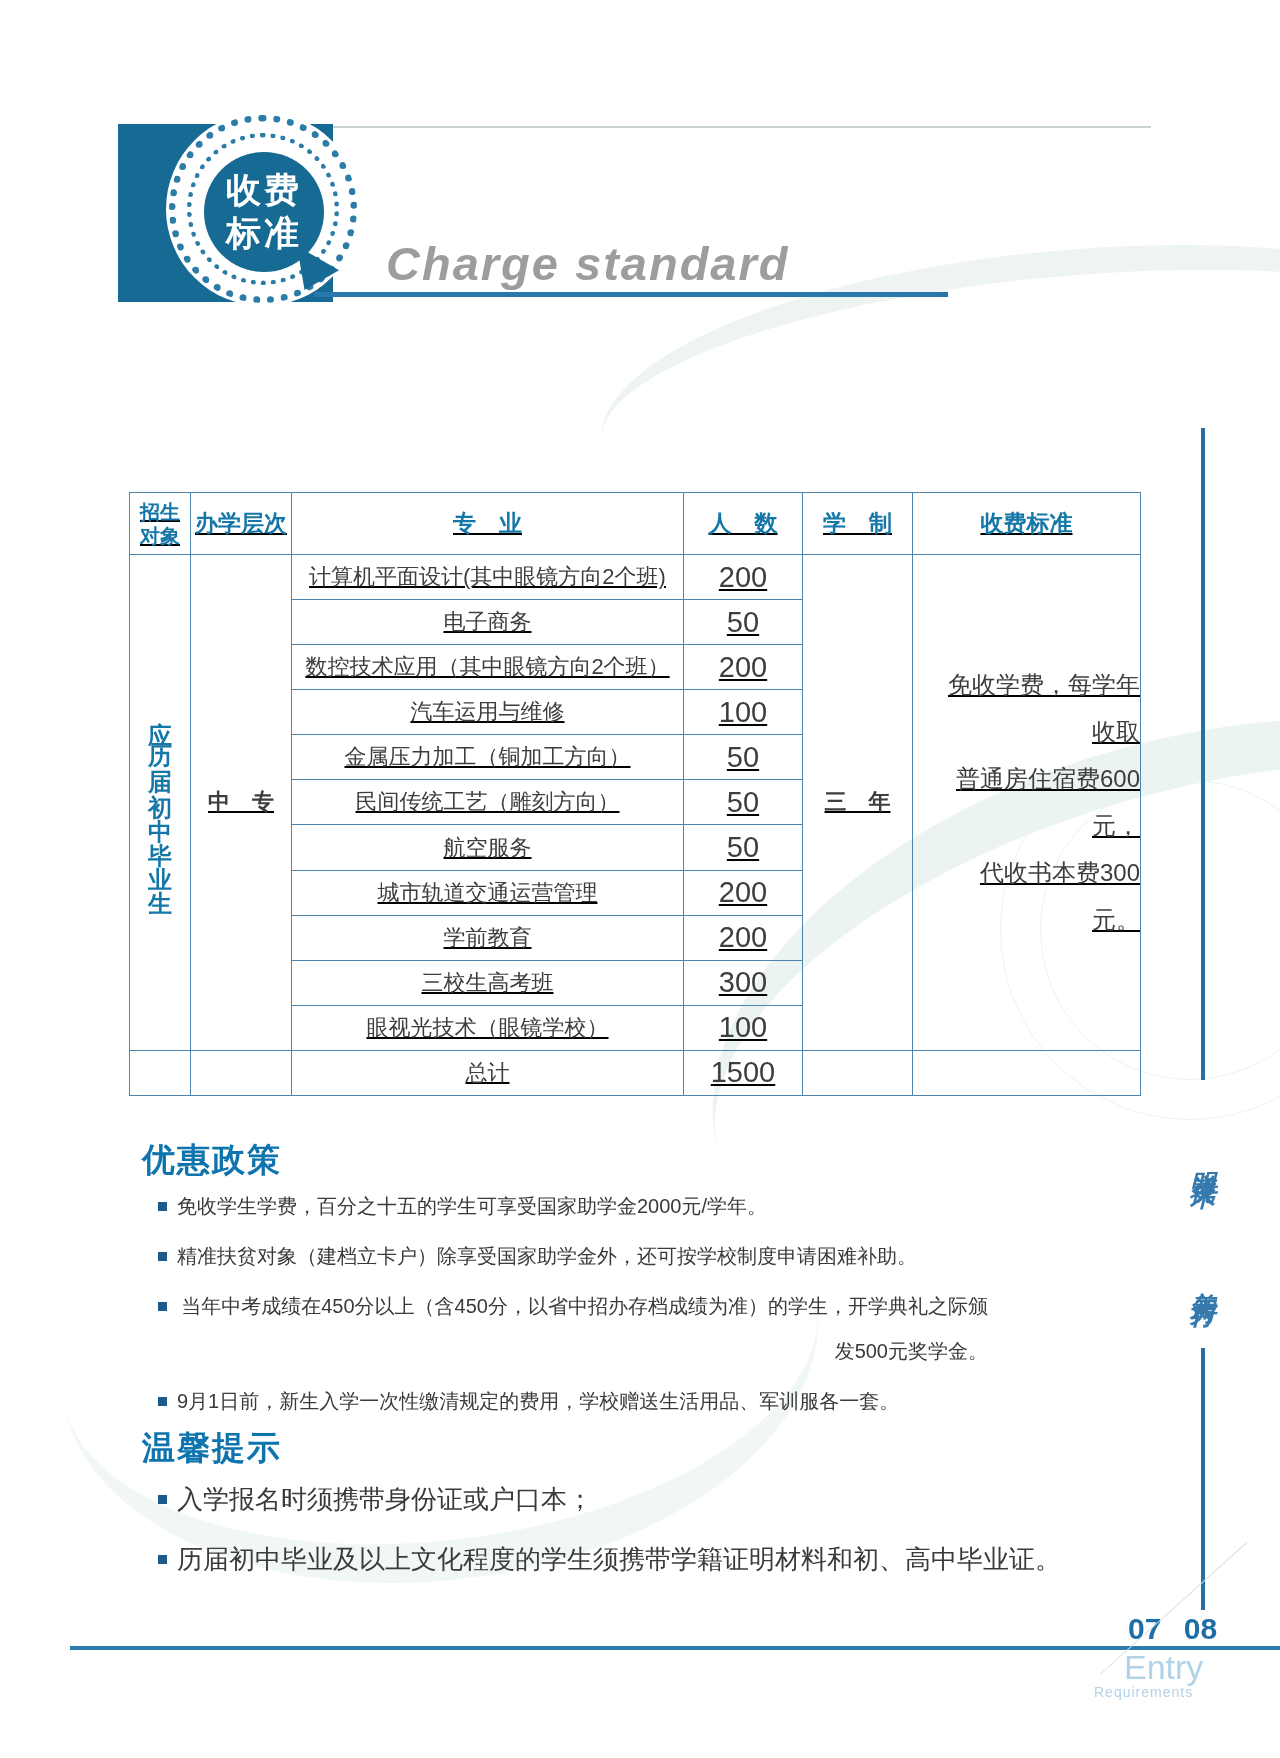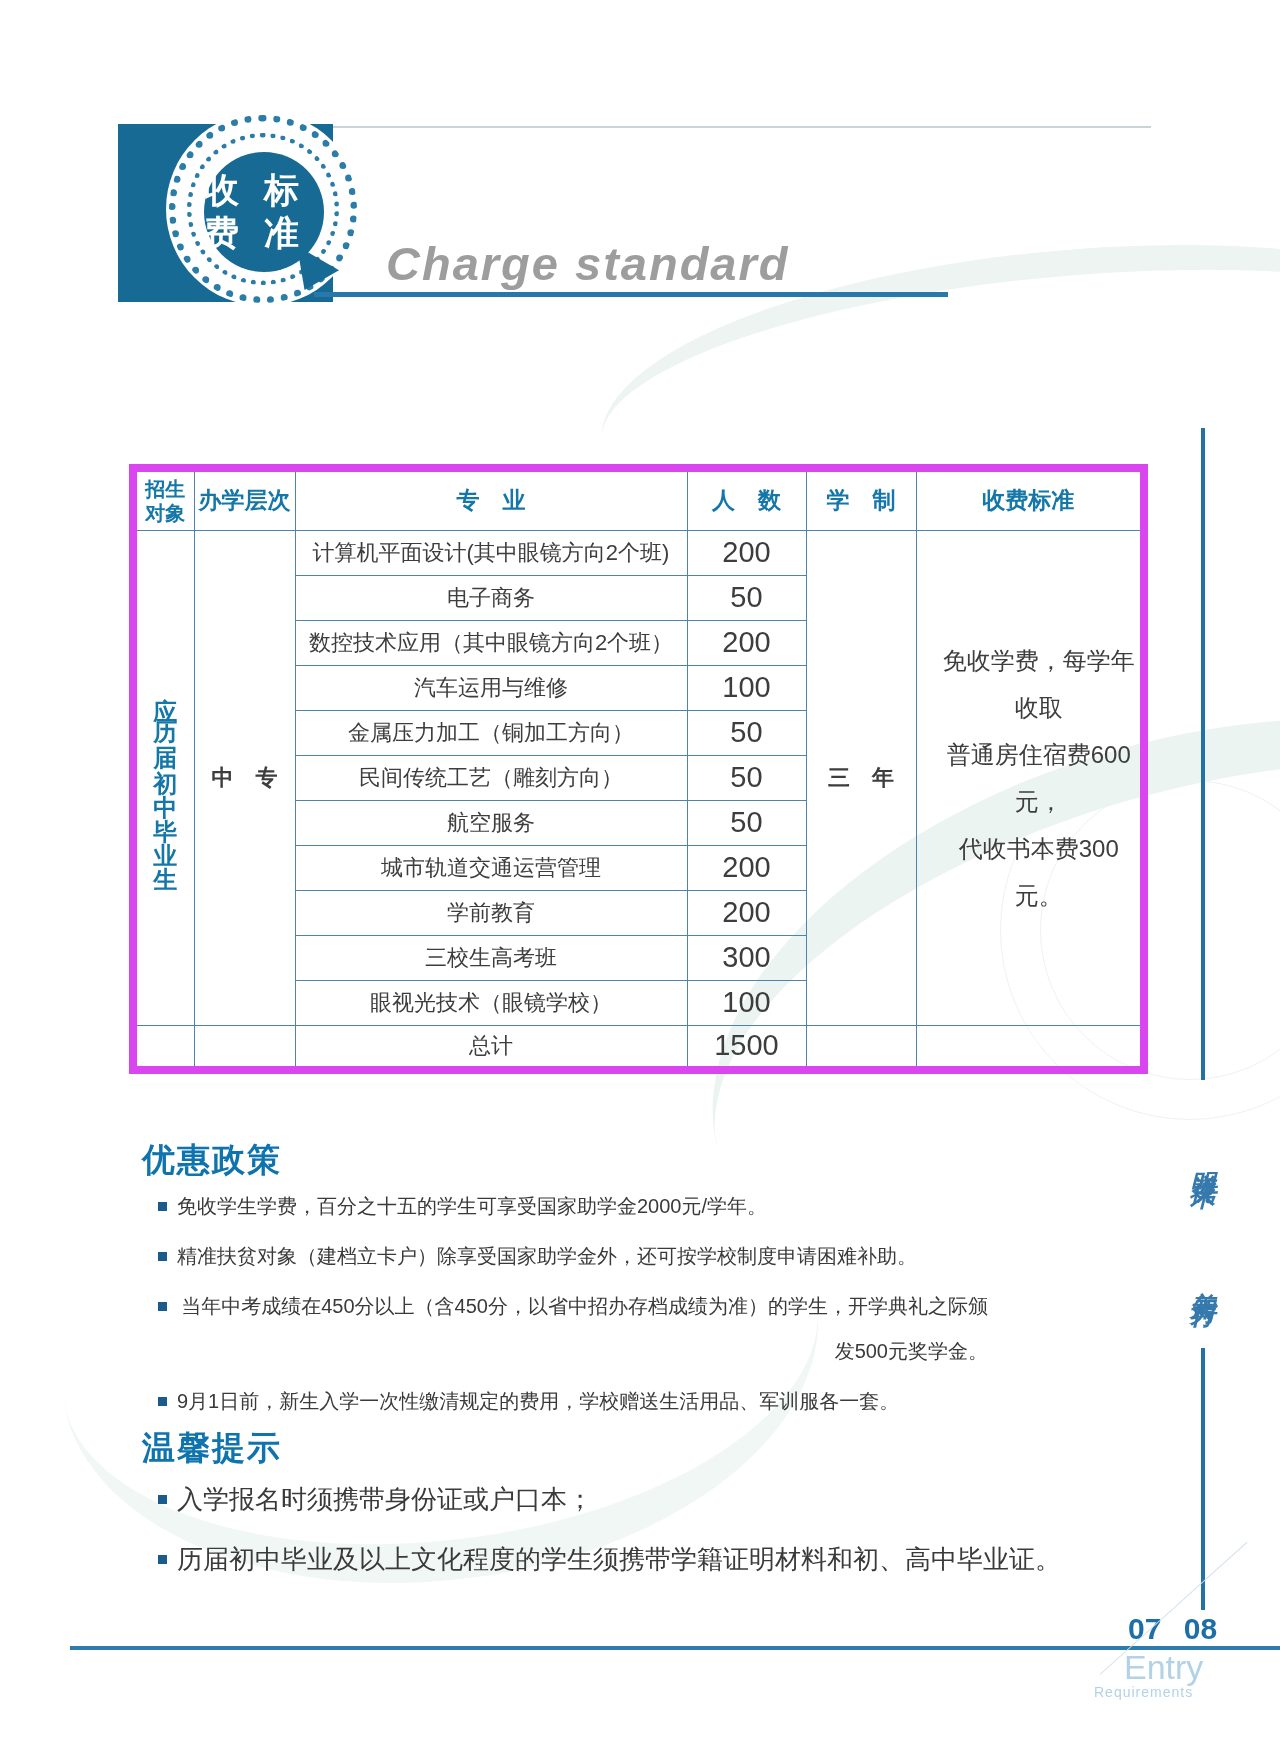--- a/index.html
+++ b/index.html
@@ -24,55 +24,56 @@
 
   
   .banner-rect { position:absolute; left:118px; top:124px; width:215px; height:178px; background:#176a93; }
   .banner-topline { position:absolute; left:333px; top:126px; width:818px; height:2px; background:#ccd3d6; }
   .ornament { position:absolute; left:166px; top:112px; width:194px; height:194px; border-radius:50%; background:#ffffff; }
   .ornament::before { content:""; position:absolute; inset:3px; border:7px dotted #2b7ca6; border-radius:50%; }
   .ornament::after  { content:""; position:absolute; inset:21px; border:5px dotted #2b7ca6; border-radius:50%; }
   .bubble {
     position:absolute; left:204px; top:152px; width:120px; height:120px;
     background:#176a93; border-radius:50%;
-    display:flex; flex-direction:row; align-items:center; justify-content:center;
+    display:flex; flex-direction:column; align-items:center; justify-content:center;
     color:#ffffff; font-size:35px; font-weight:bold; line-height:1.22; letter-spacing:3px;
     z-index:3;
   }
   .bubble-tail {
     position:absolute; left:297px; top:246px; width:42px; height:44px; background:#176a93;
     clip-path:polygon(0 0, 100% 55%, 18% 100%); z-index:2;
   }
   .charge-title {
     position:absolute; left:386px; top:236px;
     font-family:Liberation Sans, sans-serif; font-style:italic; font-weight:bold;
     font-size:47px; color:#9d9d9d; letter-spacing:2px;
   }
   .banner-underline { position:absolute; left:314px; top:292px; width:634px; height:5px; background:#2878ab; }
 
   
   table.fee-table {
-    position:absolute; left:129px; top:464px; width:1011px; height:604px;
+    position:absolute; left:129px; top:492px; width:1011px; height:604px;
     border-collapse:collapse; table-layout:fixed; background:transparent;
-    border:8px solid #d946ef;
+    border:1px solid #d946ef;
+    text-decoration:underline;
   }
   .fee-table th, .fee-table td { border:1px solid #4d84ad; text-align:center; vertical-align:middle; }
   .fee-table tr { height:45px; }
   .fee-table tr.head { height:62px; }
   .fee-table th { color:#1577a8; font-size:23px; font-weight:bold; }
   .fee-table th .hsmall { font-size:20px; line-height:24px; display:block; }
   .fee-table td { color:#3d3d3d; font-size:22px; }
   .fee-table td.count { font-size:29px; }
   .blue-bold { color:#1577a8; font-weight:bold; font-size:26px;margin-left:28px; }
   .vtext {
     writing-mode:vertical-lr; text-orientation:upright;
     color:#1577a8; font-weight:bold; font-size:24px; letter-spacing:24px;
     margin:0 auto; display:inline-block;
   }
-  td.fee-cell { text-align:center; padding-left:21px; }
+  td.fee-cell { text-align:right; padding-left:21px; }
   .fee-cell div { font-size:24px; line-height:47px; color:#3d3d3d; }
 
   
   .sec-heading {
     position:absolute; left:142px; font-size:33px; font-weight:bold;
     color:#0f74ad; letter-spacing:2px;
   }
   .policy-heading { top:1138px; }
   .tips-heading { top:1426px; }
   .bullets { position:absolute; left:158px; }

